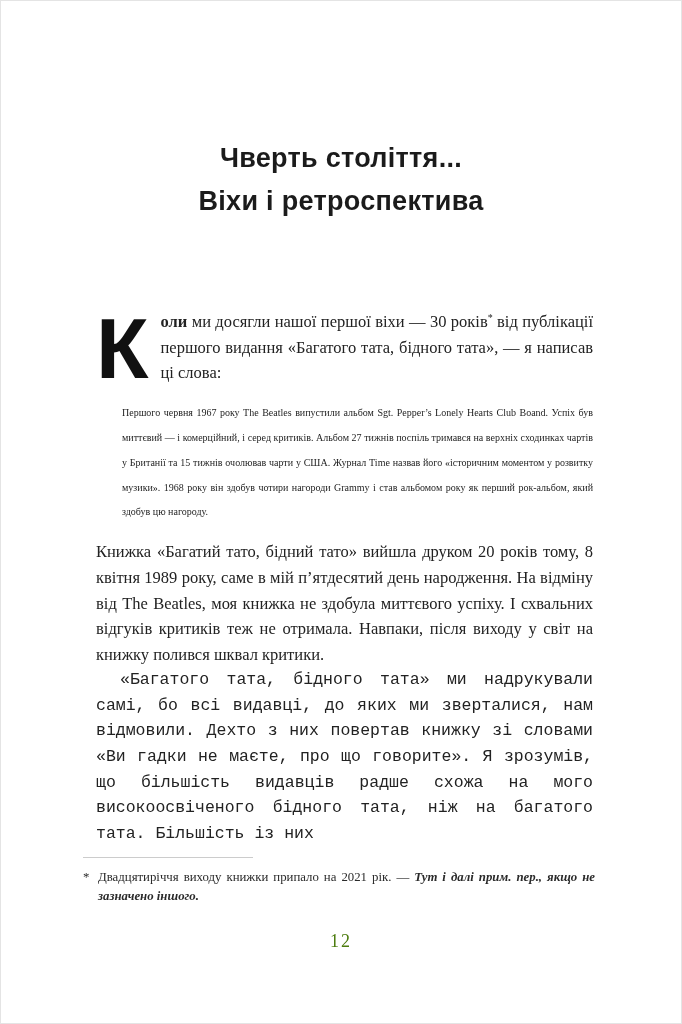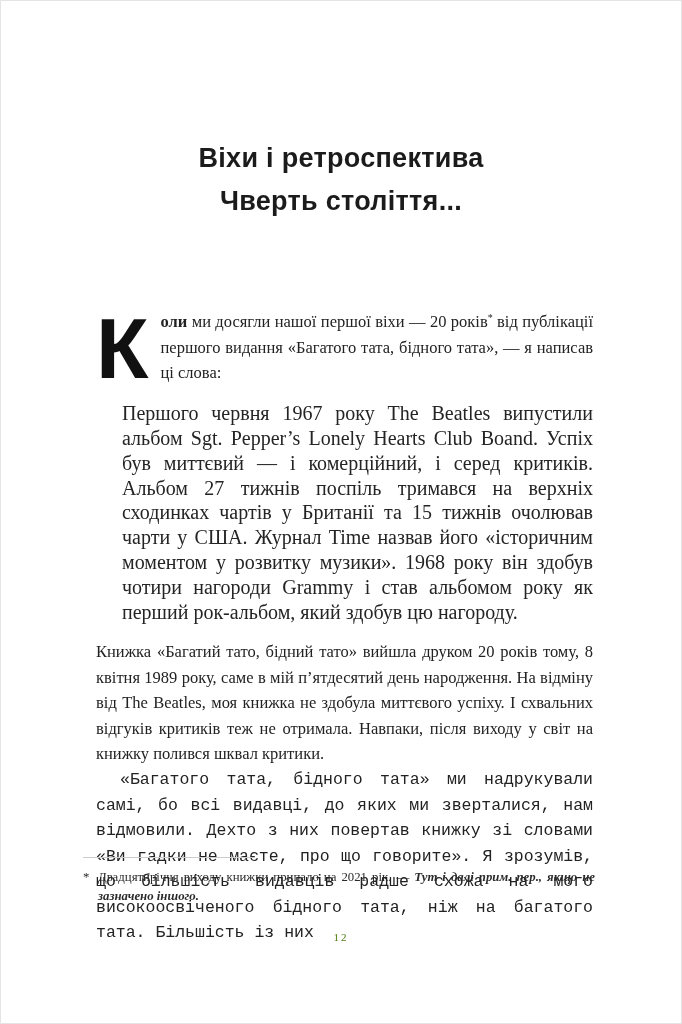--- a/index.html
+++ b/index.html
@@ -56,21 +56,21 @@
     }
     sup.fn-ref {
       font-size: 10px;
       vertical-align: super;
       line-height: 0;
     }
     .blockquote {
       clear: left;
       margin: 15px 0 14px 26px;
       width: 471px;
-      font-size: 20px;
+      font-size: 10px;
       line-height: 24.9px;
       text-align: justify;
       color: #242424;
     }
     .para {
       margin: 0;
     }
     .para.indent {
       text-indent: 24px;
       font-family: Liberation Mono, monospace;
@@ -103,38 +103,38 @@
     .footnote .fn-italic {
       font-style: italic;
       font-weight: bold;
     }
     .page-number {
       position: absolute;
       top: 930px;
       left: 0;
       width: 100%;
       text-align: center;
-      font-size: 11px;
+      font-size: 18px;
       letter-spacing: 2px;
       color: #4d7c0f;
     }
   </style>
 </head>
 <body>
 
 <div class="page">
 
   <div class="chapter-title">
+    <div>Чверть століття...</div>
     <div>Віхи і ретроспектива</div>
-    <div>Чверть століття...</div>
   </div>
 
   <div class="content">
 
-    <p class="para"><span class="dropcap">К</span><span class="p1-bold">оли</span><span> ми досягли нашої першої віхи — 20 років</span><sup class="fn-ref">*</sup><span> від публікації першого видання «Багатого тата, бідного тата», — я написав ці слова:</span></p>
+    <p class="para"><span class="dropcap">К</span><span class="p1-bold">оли</span><span> ми досягли нашої першої віхи — 30 років</span><sup class="fn-ref">*</sup><span> від публікації першого видання «Багатого тата, бідного тата», — я написав ці слова:</span></p>
 
     <div class="blockquote">Першого червня 1967 року The Beatles випустили альбом Sgt. Pepper’s Lonely Hearts Club Boand. Успіх був миттєвий — і комерційний, і серед критиків. Альбом 27 тижнів поспіль тримався на верхніх сходинках чартів у Британії та 15 тижнів очолював чарти у США. Журнал Time назвав його «історичним моментом у розвитку музики». 1968 року він здобув чотири нагороди Grammy і став альбомом року як перший рок-альбом, який здобув цю нагороду.</div>
 
     <p class="para">Книжка «Багатий тато, бідний тато» вийшла друком 20 років тому, 8 квітня 1989 року, саме в мій п’ятдесятий день народження. На відміну від The Beatles, моя книжка не здобула миттєвого успіху. І схвальних відгуків критиків теж не отримала. Навпаки, після виходу у світ на книжку полився шквал критики.</p>
 
     <p class="para indent">«Багатого тата, бідного тата» ми надрукували самі, бо всі видавці, до яких ми зверталися, нам відмовили. Дехто з них повертав книжку зі словами «Ви гадки не маєте, про що говорите». Я зрозумів, що більшість видавців радше схожа на мого високоосвіченого бідного тата, ніж на багатого тата. Більшість із них</p>
 
   </div>
 
   <div class="footnote-block">

